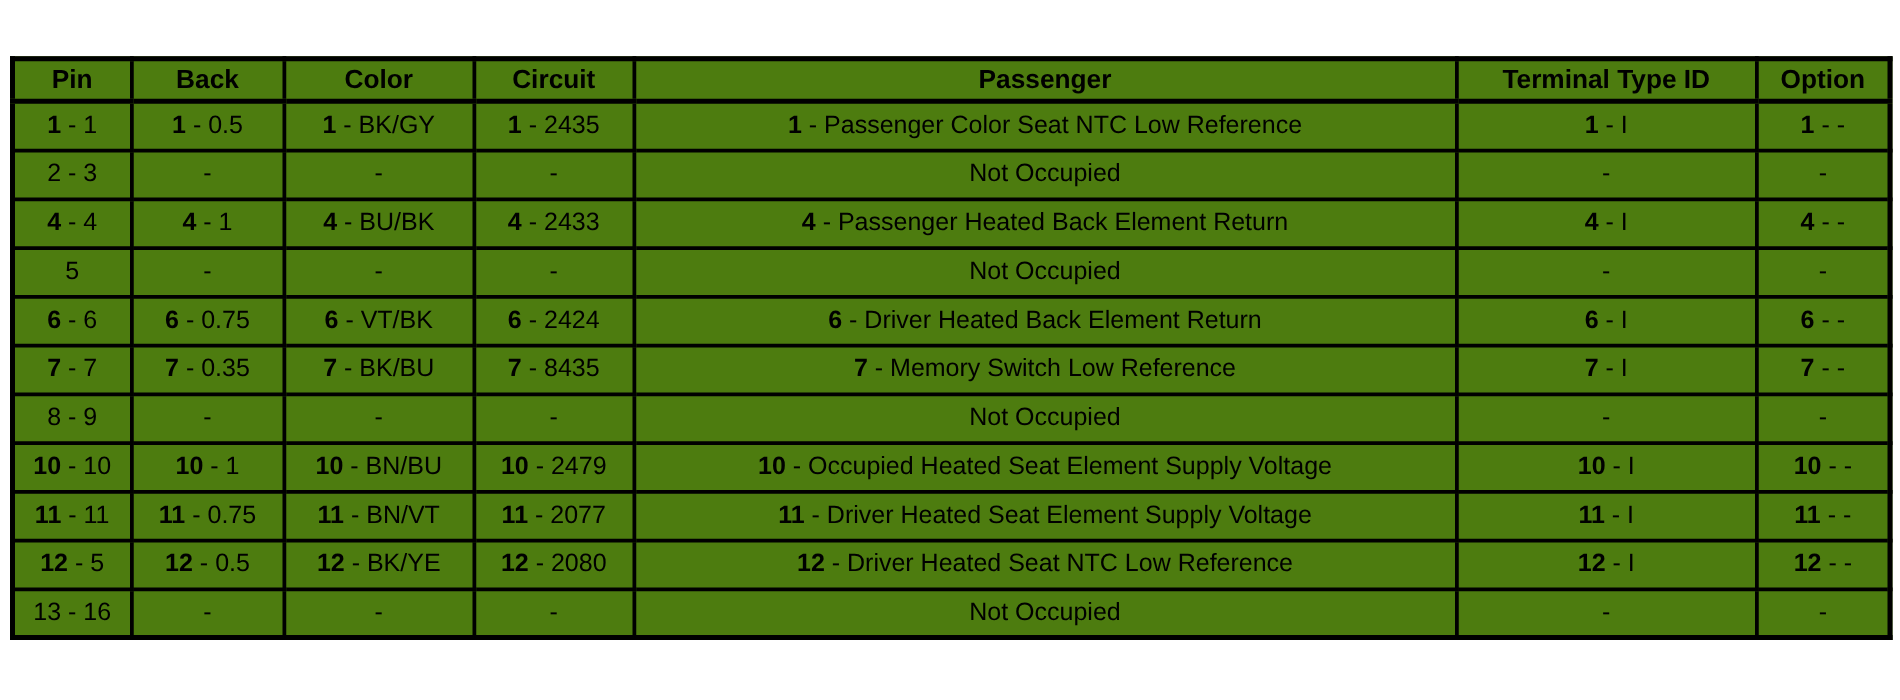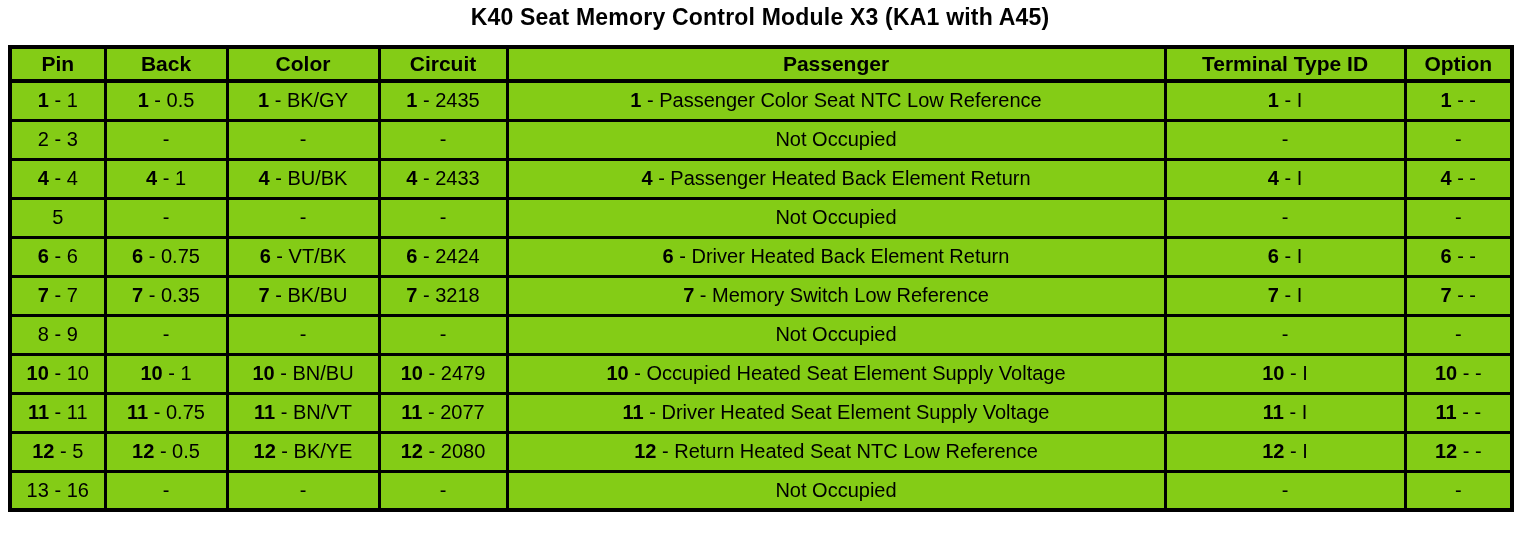--- a/index.html
+++ b/index.html
@@ -18,21 +18,21 @@
     font-size: 23px;
     font-weight: bold;
     letter-spacing: 0.2px;
   }
   table.pinout {
     position: absolute;
     left: 8px; top: 45px;
     width: 1502px;
     table-layout: fixed;
     border-collapse: collapse;
-    background: #84cc16;
+    background: #4d7c0f;
   }
   table.pinout, table.pinout th, table.pinout td {
     border: 3px solid #000000;
   }
   table.pinout { border-width: 4px; }
   table.pinout thead th { border-bottom-width: 4px; }
   th, td {
     text-align: center;
     vertical-align: middle;
     padding: 0 4px;
@@ -48,21 +48,20 @@
     height: 39px;
     font-size: 20px;
     font-weight: normal;
   }
   td .b { font-weight: bold; }
 </style>
 </head>
 <body>
 
 <div class="page">
-  <div class="title">K40 Seat Memory Control Module X3 (KA1 with A45)</div>
   <table class="pinout">
     <colgroup id="cols">
         <col style="width: 95px;">
         <col style="width: 122px;">
         <col style="width: 152px;">
         <col style="width: 128px;">
         <col style="width: 658px;">
         <col style="width: 240px;">
         <col style="width: 107px;">
       </colgroup>
@@ -120,21 +119,21 @@
           <td><span class="b">6</span><span> - VT/BK</span></td>
           <td><span class="b">6</span><span> - 2424</span></td>
           <td><span class="b">6</span><span> - Driver Heated Back Element Return</span></td>
           <td><span class="b">6</span><span> - I</span></td>
           <td><span class="b">6</span><span> - -</span></td>
         </tr>
         <tr>
           <td><span class="b">7</span><span> - 7</span></td>
           <td><span class="b">7</span><span> - 0.35</span></td>
           <td><span class="b">7</span><span> - BK/BU</span></td>
-          <td><span class="b">7</span><span> - 3218</span></td>
+          <td><span class="b">7</span><span> - 8435</span></td>
           <td><span class="b">7</span><span> - Memory Switch Low Reference</span></td>
           <td><span class="b">7</span><span> - I</span></td>
           <td><span class="b">7</span><span> - -</span></td>
         </tr>
         <tr>
           <td><span class="b"></span><span>8 - 9</span></td>
           <td><span class="b"></span><span>-</span></td>
           <td><span class="b"></span><span>-</span></td>
           <td><span class="b"></span><span>-</span></td>
           <td><span class="b"></span><span>Not Occupied</span></td>
@@ -157,21 +156,21 @@
           <td><span class="b">11</span><span> - 2077</span></td>
           <td><span class="b">11</span><span> - Driver Heated Seat Element Supply Voltage</span></td>
           <td><span class="b">11</span><span> - I</span></td>
           <td><span class="b">11</span><span> - -</span></td>
         </tr>
         <tr>
           <td><span class="b">12</span><span> - 5</span></td>
           <td><span class="b">12</span><span> - 0.5</span></td>
           <td><span class="b">12</span><span> - BK/YE</span></td>
           <td><span class="b">12</span><span> - 2080</span></td>
-          <td><span class="b">12</span><span> - Return Heated Seat NTC Low Reference</span></td>
+          <td><span class="b">12</span><span> - Driver Heated Seat NTC Low Reference</span></td>
           <td><span class="b">12</span><span> - I</span></td>
           <td><span class="b">12</span><span> - -</span></td>
         </tr>
         <tr>
           <td><span class="b"></span><span>13 - 16</span></td>
           <td><span class="b"></span><span>-</span></td>
           <td><span class="b"></span><span>-</span></td>
           <td><span class="b"></span><span>-</span></td>
           <td><span class="b"></span><span>Not Occupied</span></td>
           <td><span class="b"></span><span>-</span></td>

